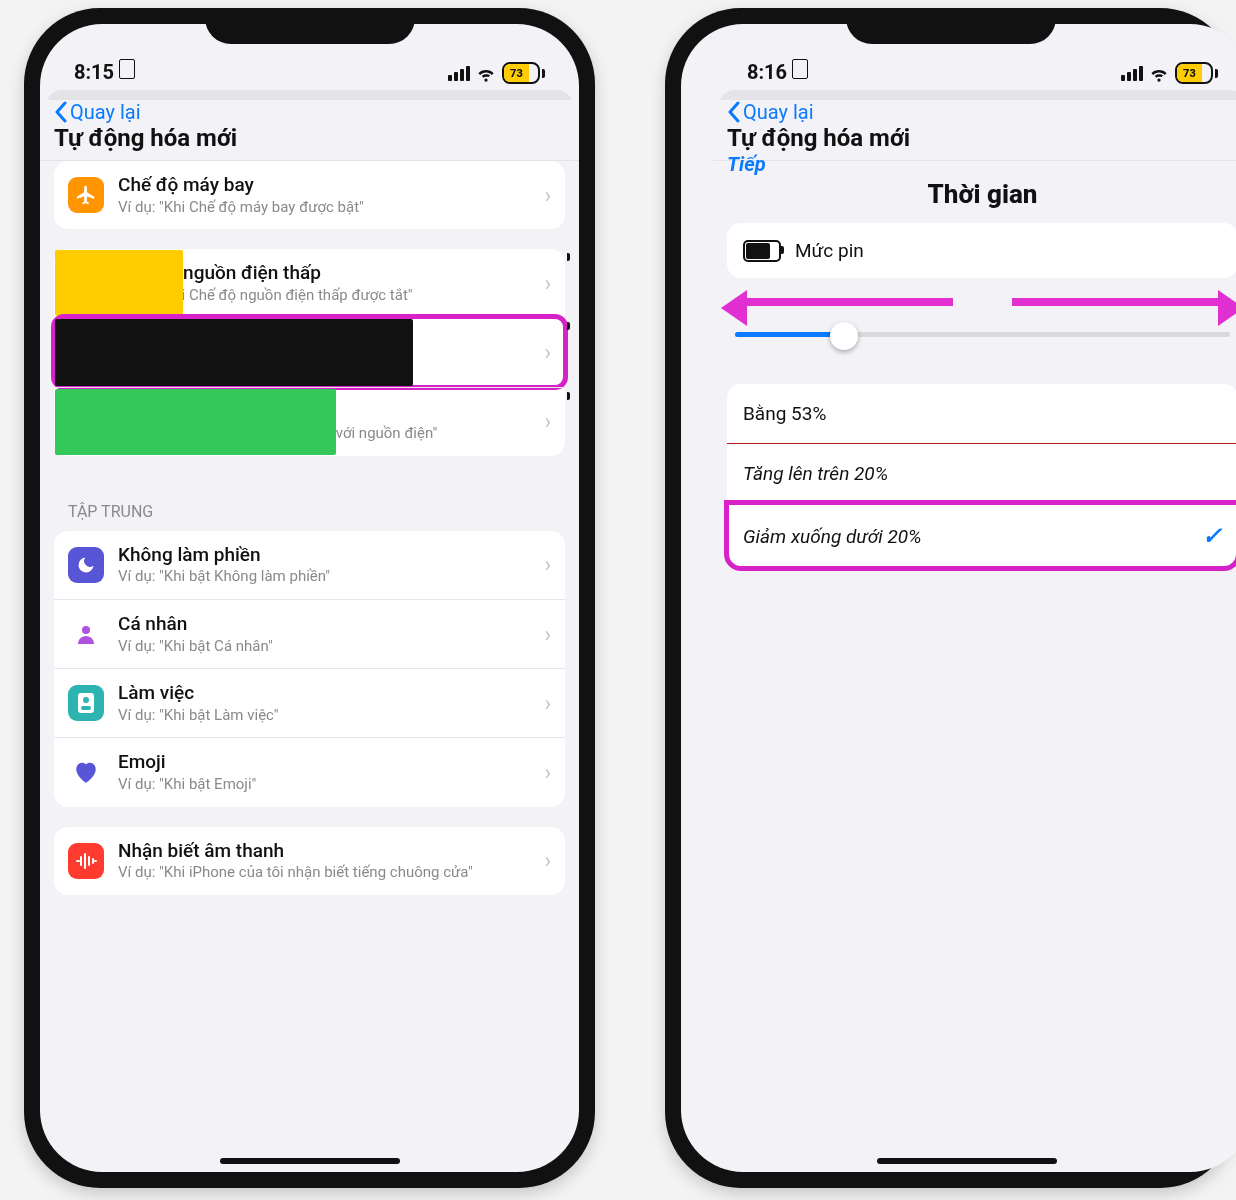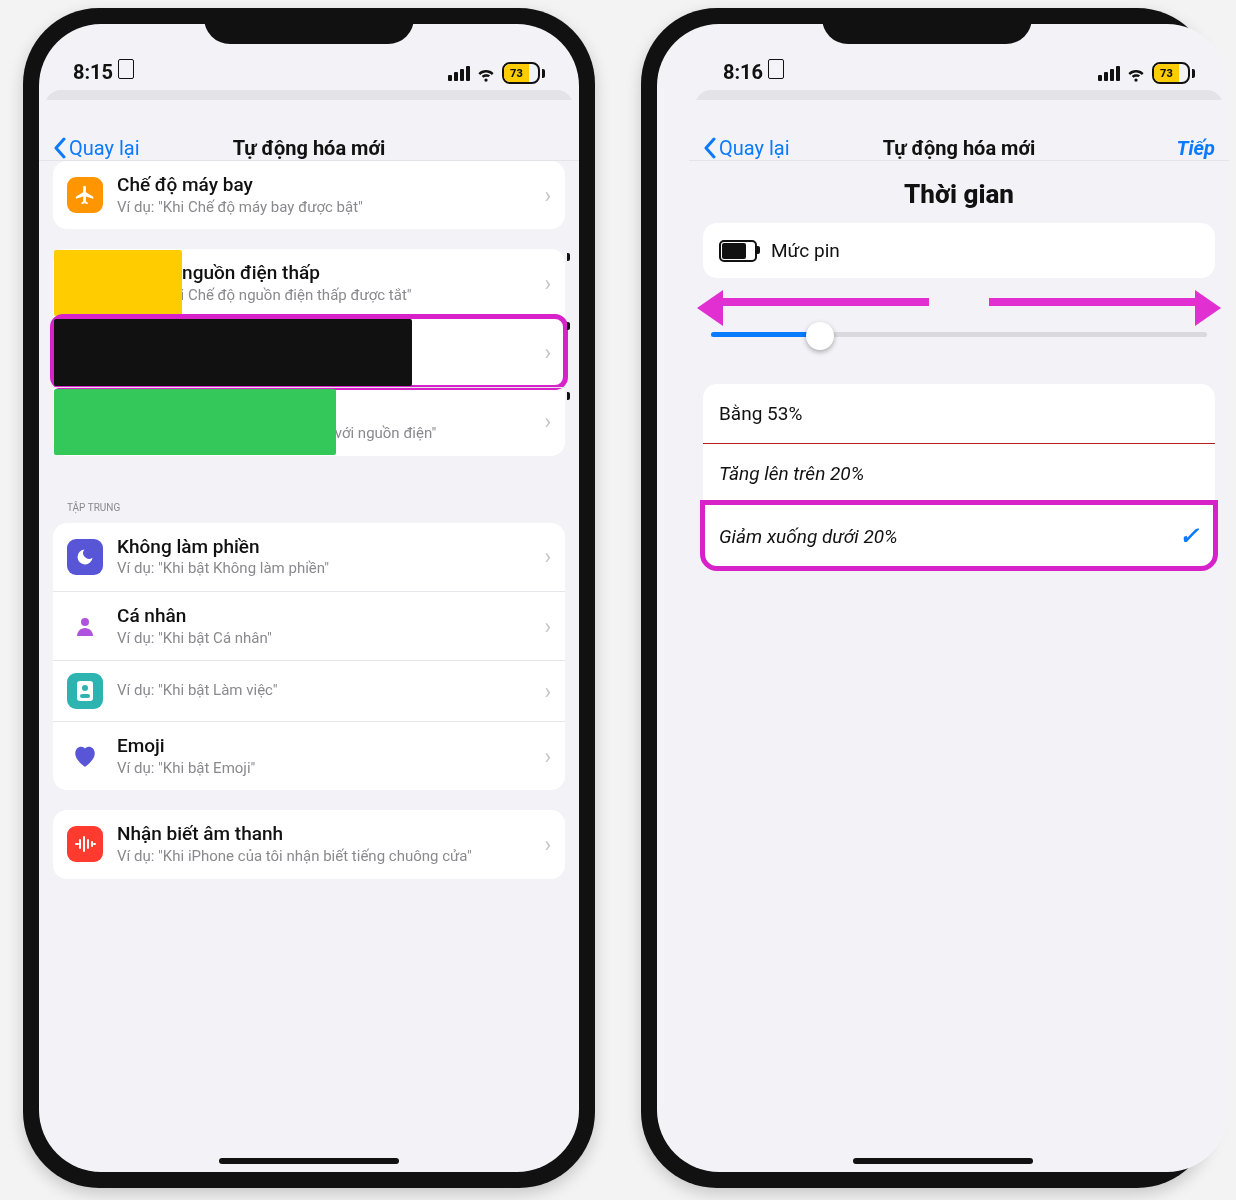--- a/index.html
+++ b/index.html
@@ -1,41 +1,41 @@
 <!DOCTYPE html>
 <html><head>
 <meta charset="utf-8">
 <style>
   html,body{margin:0;padding:0;background:#f7f7f8;font-family:-apple-system,BlinkMacSystemFont,"Segoe UI",Roboto,Helvetica,Arial,sans-serif;}
   .canvas{width:1236px;height:1200px;background:#f3f3f4;display:flex;gap:46px;justify-content:center;padding-top:8px;box-sizing:border-box;}
-  .phone{width:572px;height:1180px;border-radius:76px;background:#111;padding:16px;box-sizing:border-box;position:relative;box-shadow:0 6px 16px rgba(0,0,0,.18);}
+  .phone{width:572px;height:1180px;border-radius:76px;background:#111;padding:16px;box-sizing:border-box;position:relative;box-shadow:0 6px 16px rgba(0,0,0,.18);margin-left:24px;}
   .screen{width:100%;height:100%;border-radius:62px;background:#f2f2f7;overflow:hidden;position:relative;}
   .notch{position:absolute;top:0;left:50%;transform:translateX(-50%);width:210px;height:36px;background:#111;border-bottom-left-radius:26px;border-bottom-right-radius:26px;z-index:50;}
   .home-ind{position:absolute;bottom:8px;left:50%;transform:translateX(-50%);width:180px;height:6px;border-radius:3px;background:#111;z-index:50;}
   .status{height:60px;display:flex;align-items:flex-end;justify-content:space-between;padding:0 34px 6px 34px;font-size:20px;font-weight:700;color:#111;}
   .status .right{display:flex;align-items:center;gap:6px;}
   .bat{display:inline-flex;align-items:center;gap:2px;}
   .bat-body{width:34px;height:18px;border:2px solid #111;border-radius:8px;position:relative;overflow:hidden;}
   .bat-fill{position:absolute;left:0;top:0;bottom:0;width:73%;background:#ffcc00;display:flex;align-items:center;justify-content:center;font-size:11px;font-weight:800;color:#111;}
   .bat-nub{width:3px;height:9px;border-radius:0 2px 2px 0;background:#111;}
   .signal{display:inline-flex;align-items:flex-end;gap:2px;}
   .signal span{width:4px;background:#111;border-radius:1px;}
   .signal span:nth-child(1){height:6px}.signal span:nth-child(2){height:9px}.signal span:nth-child(3){height:12px}.signal span:nth-child(4){height:15px}
   .wifi-icn{width:20px;height:20px;display:inline-block;}
   .card-icn{width:14px;height:18px;border:1.6px solid #111;border-radius:2px;display:inline-block;}
   .sheet-back{height:16px;background:#e4e4e8;border-top-left-radius:18px;border-top-right-radius:18px;margin:0 6px;}
   .sheet{background:#f2f2f7;border-top-left-radius:18px;border-top-right-radius:18px;margin-top:-6px;padding-bottom:30px;}
-  .navbar{display:flex;align-items:flex-end;height:60px;padding:0 14px;background:#f2f2f7;border-bottom:1px solid rgba(0,0,0,.06);}
+  .navbar{display:flex;align-items:flex-start;height:60px;padding:0 14px;background:#f2f2f7;border-bottom:1px solid rgba(0,0,0,.06);flex-direction:column;}
   .nav-left,.nav-right{flex:1;display:flex;align-items:center;}
   .nav-left{justify-content:flex-start;}
   .nav-right{justify-content:flex-end;font-style:italic;}
-  .nav-title{flex:2;text-align:center;font-weight:700;font-size:20px;color:#111;}
+  .nav-title{flex:2;text-align:center;font-weight:700;font-size:24px;color:#111;}
   .nav-link{color:#0a7aff;font-size:20px;display:flex;align-items:center;gap:2px;}
   .nav-link.bold{font-weight:700;}
-  .sect-h{font-size:10px;color:#8a8a8e;padding:26px 28px 10px 28px;text-transform:none;letter-spacing:0;}
+  .sect-h{font-size:16px;color:#8a8a8e;padding:26px 28px 10px 28px;text-transform:none;letter-spacing:0;}
   .big-h{font-size:26px;font-weight:800;color:#111;padding:18px 22px 14px 22px;text-align:center;}
   .card{background:#fff;border-radius:14px;margin:0 14px 20px 14px;}
   .row{display:flex;align-items:center;padding:12px 14px;position:relative;}
   .row+.row{border-top:1px solid #e6e6ea;}
   .icn{width:36px;height:36px;border-radius:9px;display:flex;align-items:center;justify-content:center;font-size:18px;color:#fff;flex:0 0 36px;margin-right:14px;}
   .txt{flex:1;min-width:0;}
   .ttl{font-size:19px;font-weight:500;color:#111;line-height:1.3;}
   .sub{font-size:15px;color:#8a8a8e;line-height:1.3;}
   .chev{color:#c5c5c9;font-size:22px;padding-left:6px;}
   .hl{outline:5px solid #d722c9;outline-offset:-2px;border-radius:10px;}
@@ -192,20 +192,21 @@
           </div>
           <div class="row">
             <div class="icn" style="background:#2db4b1">
                 <svg width="18" height="22" viewBox="0 0 18 22">
                   <rect x="1" y="1" width="16" height="20" rx="3" fill="#fff"></rect>
                   <circle cx="9" cy="8" r="3" fill="#2db4b1"></circle>
                   <rect x="4" y="14" width="10" height="4" rx="2" fill="#2db4b1"></rect>
                 </svg>
               </div>
             <div class="txt">
+                <div class="ttl">Làm việc</div>
                 <div class="sub">Ví dụ: "Khi bật Làm việc"</div>
               </div>
             <div class="chev">›</div>
           </div>
           <div class="row">
             <div class="icn" style="background:transparent">
                 <svg width="26" height="24" viewBox="0 0 24 22">
                   <path fill="#5856d6" d="M12 21s-9-5.7-9-12.2C3 5 5.5 2.5 8.5 2.5c2 0 3.2 1.1 3.5 1.6.3-.5 1.5-1.6 3.5-1.6 3 0 5.5 2.5 5.5 6.3C21 15.3 12 21 12 21z"></path>
                 </svg>
               </div>

